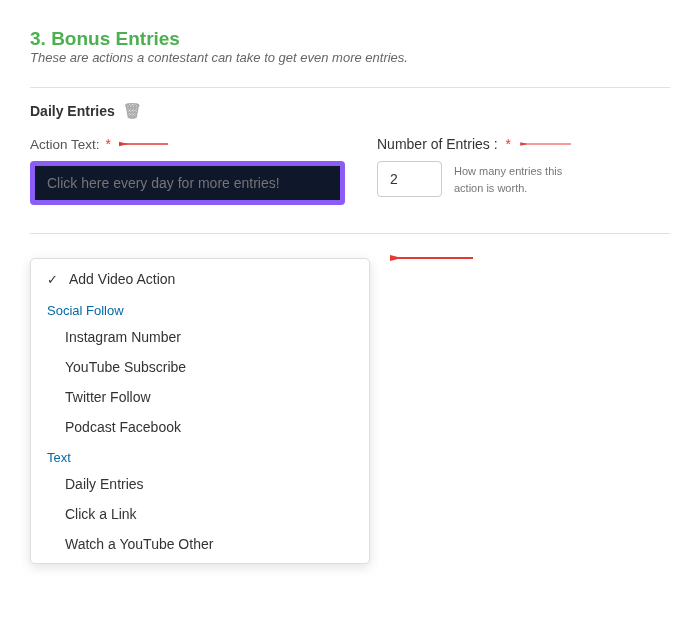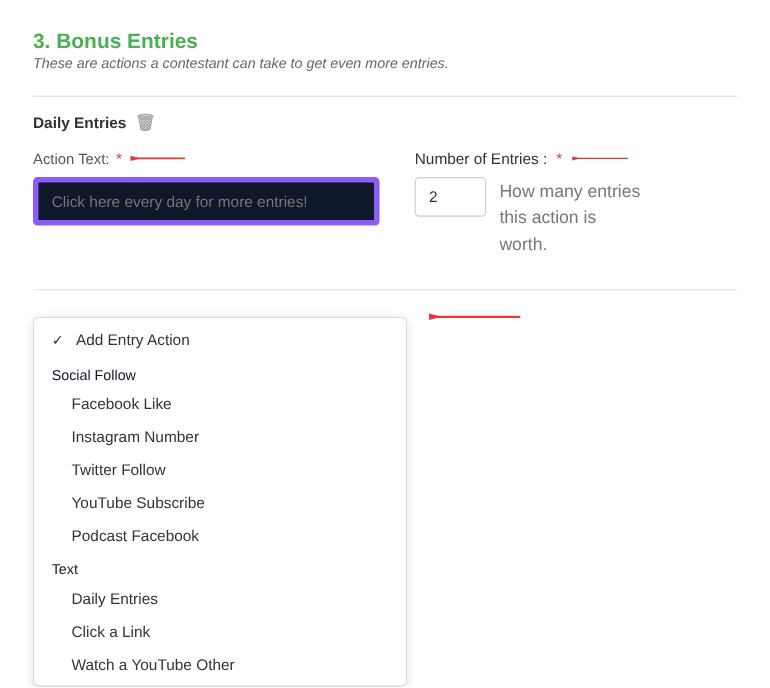--- a/index.html
+++ b/index.html
@@ -91,21 +91,21 @@
       width: 65px;
       background: #fff;
       outline: none;
     }
     .number-group {
       display: flex;
       align-items: flex-start;
       gap: 12px;
     }
     .entries-hint {
-      font-size: 16px;
+      font-size: 11px;
       color: #777;
       max-width: 130px;
       line-height: 1.5;
       margin-top: 2px;
     }
     .bottom-section {
       margin-top: 8px;
       position: relative;
     }
     .dropdown-trigger-row {
@@ -139,21 +139,21 @@
       font-weight: 500;
     }
     .dropdown-item .check {
       font-size: 13px;
       color: #333;
       width: 14px;
     }
     .dropdown-group-label {
       padding: 8px 16px 4px 16px;
       font-size: 13px;
-      color: #0f172a;
+      color: #0369a1;
       cursor: default;
     }
     .dropdown-sub-item {
       padding: 7px 16px 7px 34px;
       font-size: 14px;
       color: #333;
       cursor: pointer;
     }
     .number-label-row {
       display: flex;
@@ -223,27 +223,26 @@
   <hr class="divider">
 
   <div class="bottom-section">
     <div class="dropdown-trigger-row">
 
       <div style="position:relative; width:340px;">
 
         <div class="dropdown-menu">
           <div class="dropdown-item selected">
             <span class="check">✓</span>
-            <span>Add Entry Action</span>
+            <span>Add Video Action</span>
           </div>
           <div class="dropdown-group-label">Social Follow</div>
-          <div class="dropdown-sub-item">Facebook Like</div>
           <div class="dropdown-sub-item">Instagram Number</div>
+          <div class="dropdown-sub-item">YouTube Subscribe</div>
           <div class="dropdown-sub-item">Twitter Follow</div>
-          <div class="dropdown-sub-item">YouTube Subscribe</div>
           <div class="dropdown-sub-item">Podcast Facebook</div>
           <div class="dropdown-group-label">Text</div>
           <div class="dropdown-sub-item">Daily Entries</div>
           <div class="dropdown-sub-item">Click a Link</div>
           <div class="dropdown-sub-item">Watch a YouTube Other</div>
         </div>
       </div>
 
       <svg width="90" height="20" viewBox="0 0 90 20">
         <defs>

